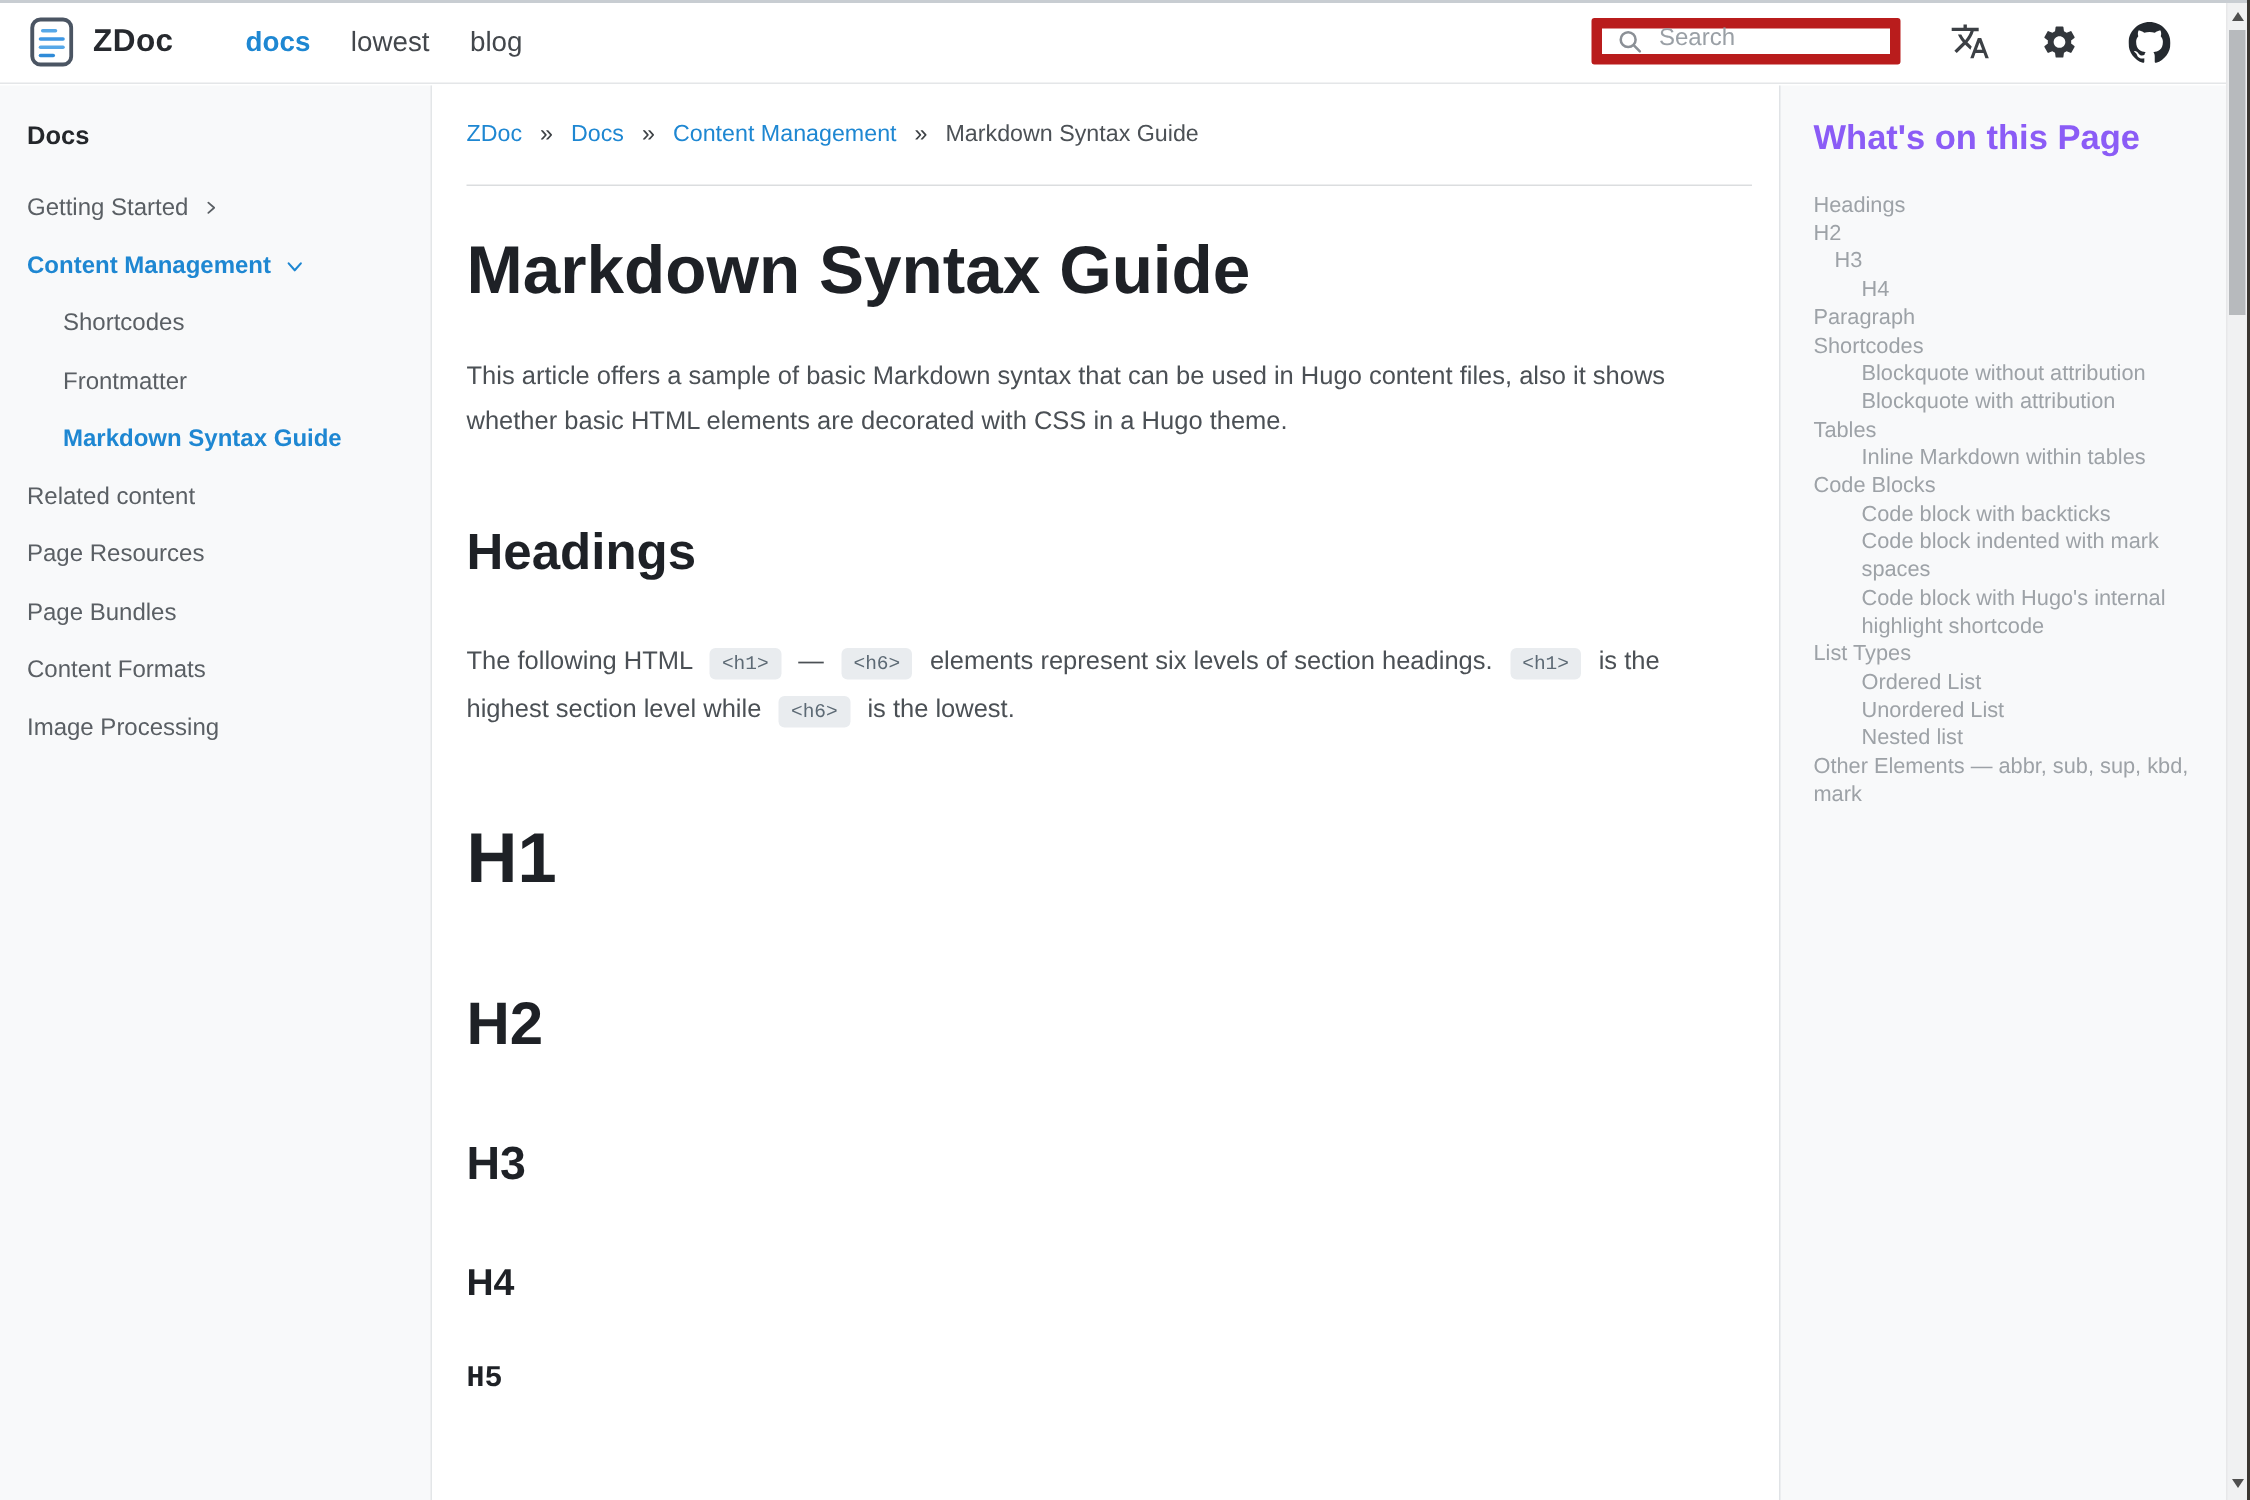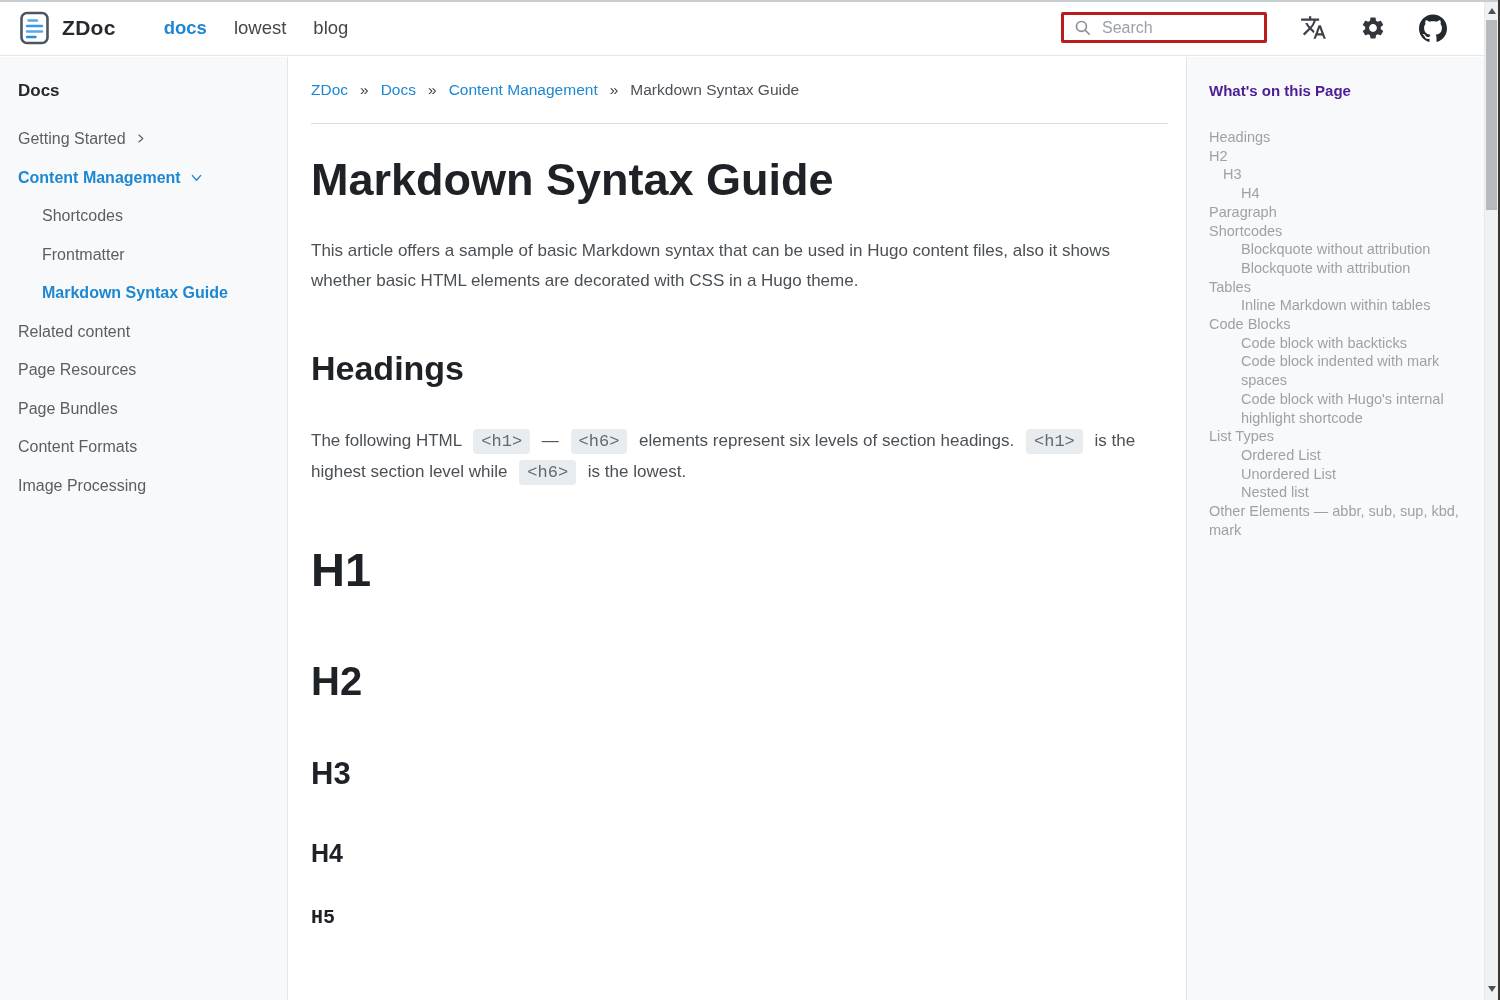--- a/index.html
+++ b/index.html
@@ -20,22 +20,22 @@
   
   .navbar{position:absolute;top:0;left:0;right:16px;height:56px;background:#fff;
     border-bottom:1px solid #e4e6e8;display:flex;align-items:center;
     padding:0 37px 0 20px;z-index:10;}
   .brand{display:flex;align-items:center;gap:13px;cursor:pointer;}
   .brand-name{font-size:21px;font-weight:700;color:#26292e;letter-spacing:.3px;}
   .nav-links{display:flex;margin-left:48px;gap:27px;align-items:center;}
   .nav-link{font-size:18.5px;color:#43474c;cursor:pointer;text-decoration:none;}
   .nav-link.active{color:var(--accent);font-weight:700;}
   .spacer{flex:1;}
-  .search-box{width:206px;height:31px;border:3px solid #b91c1c;border-radius:2px;
-    display:flex;align-items:center;padding:0 10px;gap:9px;background:#fff;}
+  .search-box{width:206px;height:31px;border:7px solid #b91c1c;border-radius:2px;
+    display:flex;align-items:flex-end;padding:0 10px;gap:9px;background:#fff;}
   .search-input{border:none;outline:none;flex:1;min-width:0;font-size:16px;color:#555;
     font-family:inherit;background:transparent;}
   .search-input::placeholder{color:#9aa0a6;}
   .icon-btn{margin-left:33px;display:flex;align-items:center;cursor:pointer;}
 
   
   .sidebar{position:absolute;top:57px;left:0;width:288px;bottom:0;background:var(--panel-bg);
     border-right:1px solid var(--border);padding:24px 14px 0 18px;}
   .sb-title{font-size:17px;font-weight:700;color:#24272b;line-height:19px;margin-bottom:29px;}
   .sb-item{font-size:16px;color:var(--sidebar-text);line-height:19px;margin-bottom:19.5px;
@@ -50,33 +50,33 @@
   .breadcrumb{display:flex;align-items:center;gap:12px;font-size:15.5px;line-height:17px;flex-wrap:wrap;}
   .bc-link{color:var(--accent);cursor:pointer;}
   .bc-sep{color:#3e4246;}
   .bc-current{color:#4c5156;}
   .rule{border:none;border-top:1px solid #dbdddf;margin:25px 0 0 0;}
   .article-title{font-size:45px;font-weight:800;color:var(--heading);line-height:52px;margin-top:30px;}
   .intro{font-size:17px;color:var(--body-text);line-height:30px;margin-top:24px;max-width:852px;}
   .section-heading{font-size:34px;font-weight:800;color:var(--heading);line-height:40px;margin-top:52px;}
   .body-para{font-size:17px;color:var(--body-text);line-height:30px;margin-top:38px;max-width:852px;}
   .inline-code{background:#e9ecef;color:#5d6a75;font-family:"Liberation Mono",monospace;
-    font-size:17px;padding:3px 8px;border-radius:4px;margin:0 7px;white-space:nowrap;}
+    font-size:13px;padding:3px 8px;border-radius:4px;margin:0 7px;white-space:nowrap;}
   .sample{font-weight:800;color:var(--heading);}
   .sample-h1{font-size:47px;line-height:52px;margin-top:56px;}
   .sample-h2{font-size:40px;line-height:46px;margin-top:62px;}
   .sample-h3{font-size:31px;line-height:36px;margin-top:52px;}
   .sample-h4{font-size:25px;line-height:30px;margin-top:46px;}
   .sample-h5{font-size:20px;line-height:24px;margin-top:38px;font-weight:700;font-family:Liberation Mono, monospace;}
   .sample-h6{font-size:16px;line-height:20px;margin-top:28px;font-weight:700;}
 
   
   .toc{position:absolute;top:57px;right:16px;width:298px;bottom:0;background:var(--panel-bg);
     border-left:1px solid #e0e3e6;padding:24px 20px 0 22px;}
-  .toc-title{font-size:15px;font-weight:700;color:#4c1d95;line-height:20px;}
+  .toc-title{font-size:23px;font-weight:700;color:#8b5cf6;line-height:20px;}
   .toc-list{margin-top:27px;font-size:14.5px;color:var(--muted);line-height:18.7px;}
   .toc-item{cursor:pointer;}
   .toc-item.lvl2{padding-left:14px;}
   .toc-item.lvl3{padding-left:32px;}
 
   
   .scrollbar{position:absolute;top:0;right:2px;width:14px;bottom:0;background:#f0f1f2;
     border-left:1px solid #e7e8e9;z-index:55;}
   .sb-arrow-up{position:absolute;top:8px;left:3px;width:0;height:0;
     border-left:4px solid transparent;border-right:4px solid transparent;border-bottom:6px solid #4f4f4f;}

